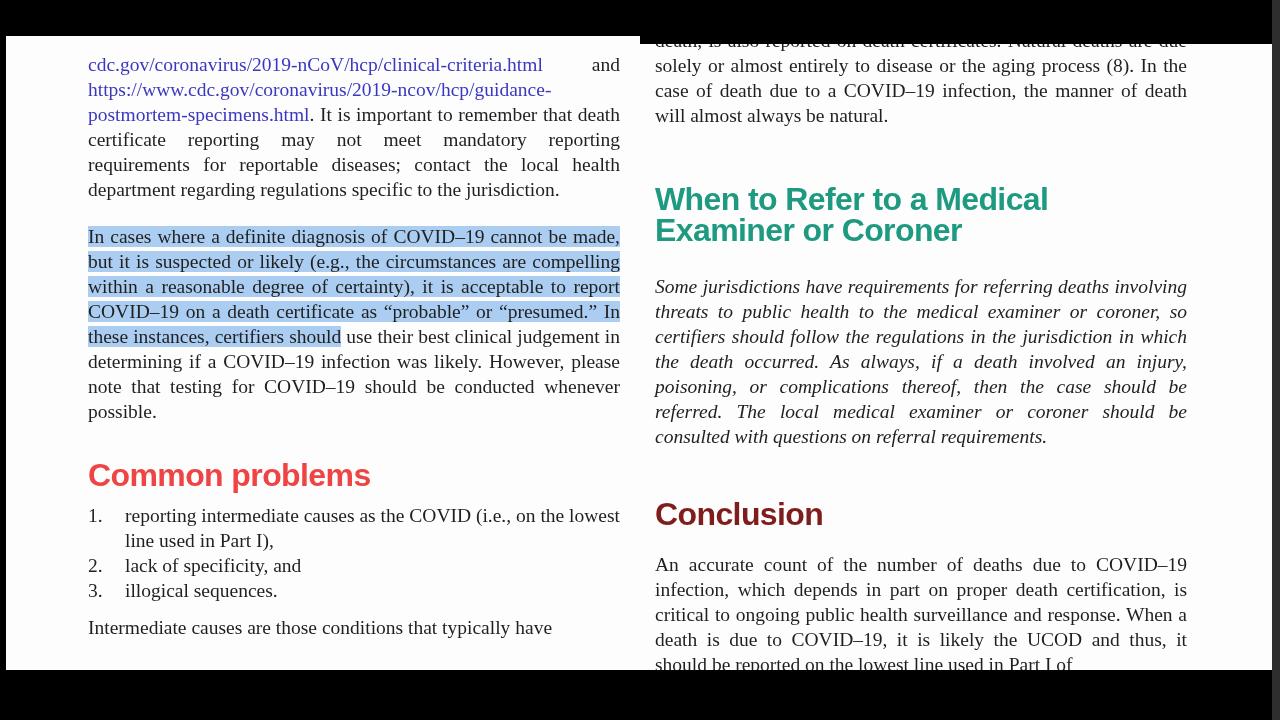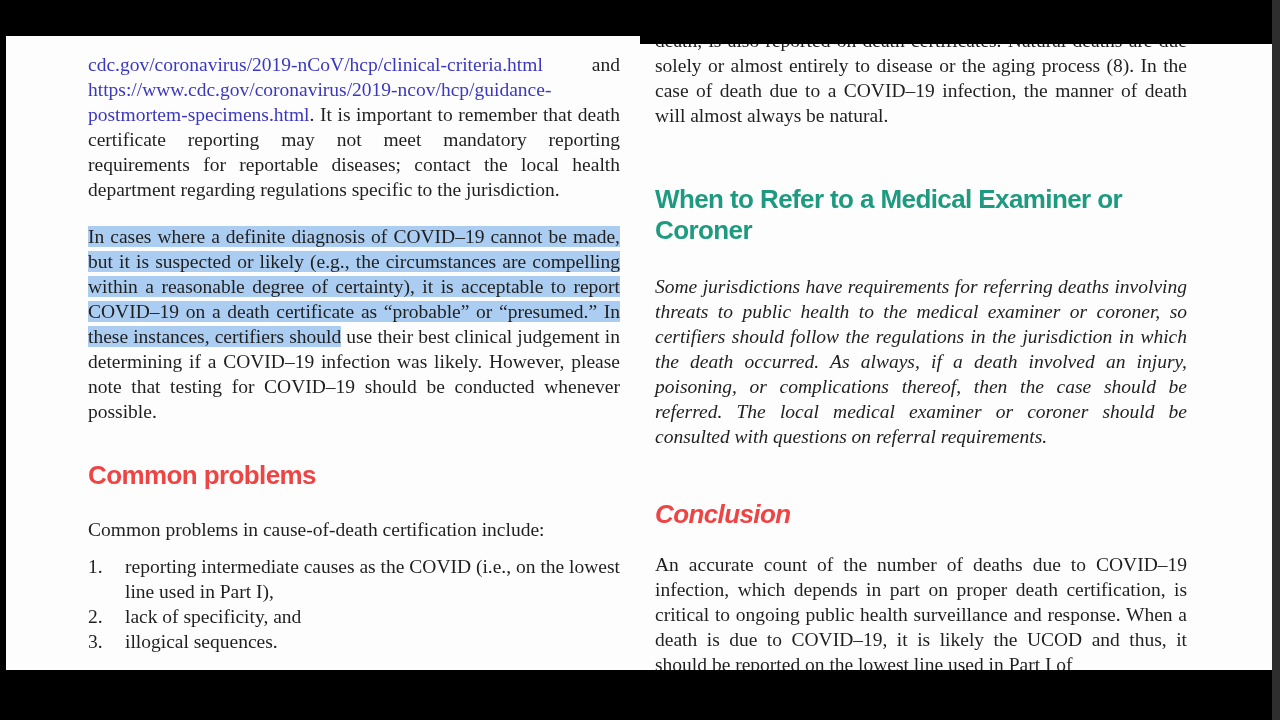--- a/index.html
+++ b/index.html
@@ -30,21 +30,21 @@
   .col-right { left: 655px; top: 28px; }
 
   .para { text-align: justify; }
   a.doclink { text-decoration: none; cursor: pointer; }
 
   .highlight {  }
 
   h2.sect {
     font-family: "Liberation Sans", sans-serif;
     font-weight: 700;
-    font-size: 26px;
+    font-size: 32px;
     line-height: 31px;
     letter-spacing: -0.6px;
     text-align: left;
   }
   .col-left h2.sect { margin-top: 36px; }
 
   .mt25 { margin-top: 22px; }
   .mt26 { margin-top: 26px; }
   .mt28 { margin-top: 28px; font-style: italic; }
   .mt50 { margin-top: 50px; }
@@ -76,42 +76,41 @@
   <p class="para">
     <a class="doclink" style="color: rgb(59, 56, 192);">cdc.gov/coronavirus/2019-nCoV/hcp/clinical-criteria.html</a><span> and </span><a class="doclink" style="color: rgb(59, 56, 192);">https://www.cdc.gov/coronavirus/2019-ncov/hcp/guidance-postmortem-specimens.html</a><span>. It is important to remember that death certificate reporting may not meet mandatory reporting requirements for reportable diseases; contact the local health department regarding regulations specific to the jurisdiction.</span>
   </p>
 
   <p class="para mt25">
     <span class="highlight" style="background: rgb(171, 205, 241);">In cases where a definite diagnosis of COVID–19 cannot be made, but it is suspected or likely (e.g., the circumstances are compelling within a reasonable degree of certainty), it is acceptable to report COVID–19 on a death certificate as “probable” or “presumed.” In these instances, certifiers should</span><span> use their best clinical judgement in determining if a COVID–19 infection was likely. However, please note that testing for COVID–19 should be conducted whenever possible.</span>
   </p>
 
   <h2 class="sect heading-blue" style="color: #ef4444;">Common problems</h2>
 
-  <p class="para mt26">Common problems in cause-of-death certification include:</p>
 
   <ol class="problems">
     <li>reporting intermediate causes as the COVID (i.e., on the lowest line used in Part I),</li>
     <li>lack of specificity, and</li>
     <li>illogical sequences.</li>
   </ol>
 
   <p class="para clipped-line">Intermediate causes are those conditions that typically have</p>
 </div>
 
 <div class="col col-right" style="color: rgb(31, 31, 31);">
 
   <p class="para">
     <span>death, is also reported on death certificates. Natural deaths are</span><span> due solely or almost entirely to disease or the aging process (8). In the case of death due to a COVID–19 infection, the manner of death will almost always be natural.</span>
   </p>
 
   <h2 class="sect heading-teal mt56" style="color: rgb(29, 154, 127);">When to Refer to a Medical Examiner or Coroner</h2>
 
   <p class="para mt28">Some jurisdictions have requirements for referring deaths involving threats to public health to the medical examiner or coroner, so certifiers should follow the regulations in the jurisdiction in which the death occurred. As always, if a death involved an injury, poisoning, or complications thereof, then the case should be referred. The local medical examiner or coroner should be consulted with questions on referral requirements.</p>
 
-  <h2 class="sect heading-teal mt50" style="color: #ef4444; font-style: italic;">Conclusion</h2>
+  <h2 class="sect heading-teal mt50" style="color: #7f1d1d;">Conclusion</h2>
 
   <p class="para mt25">An accurate count of the number of deaths due to COVID–19 infection, which depends in part on proper death certification, is critical to ongoing public health surveillance and response. When a death is due to COVID–19, it is likely the UCOD and thus, it should be reported on the lowest line used in Part I of</p>
 </div>
 
 <div class="bar bar-top" style="background: rgb(0, 0, 0);"></div>
 <div class="bar redact-topright" style="background: rgb(0, 0, 0);"></div>
 <div class="bar bar-bottom" style="background: rgb(0, 0, 0);"></div>
 <div class="bar bar-left" style="background: rgb(0, 0, 0);"></div>
 <div class="bar bar-right"></div>
 

